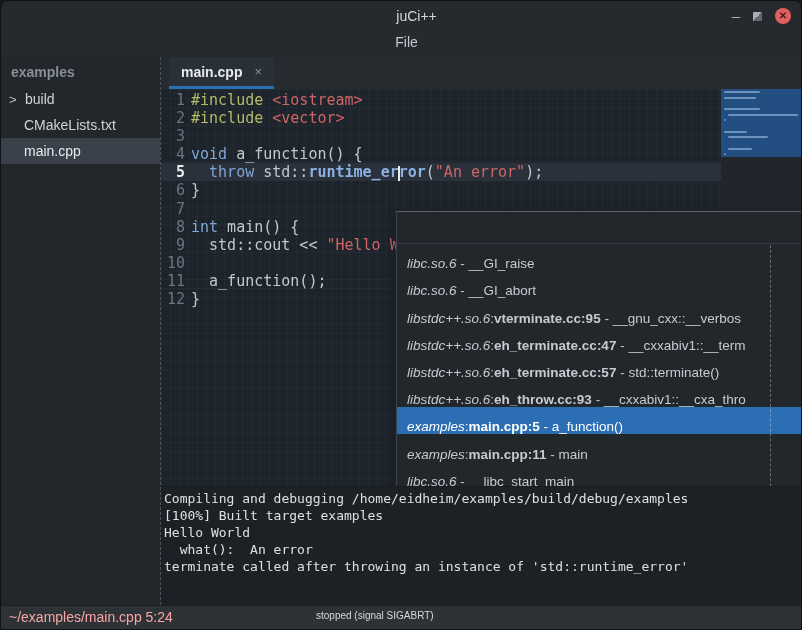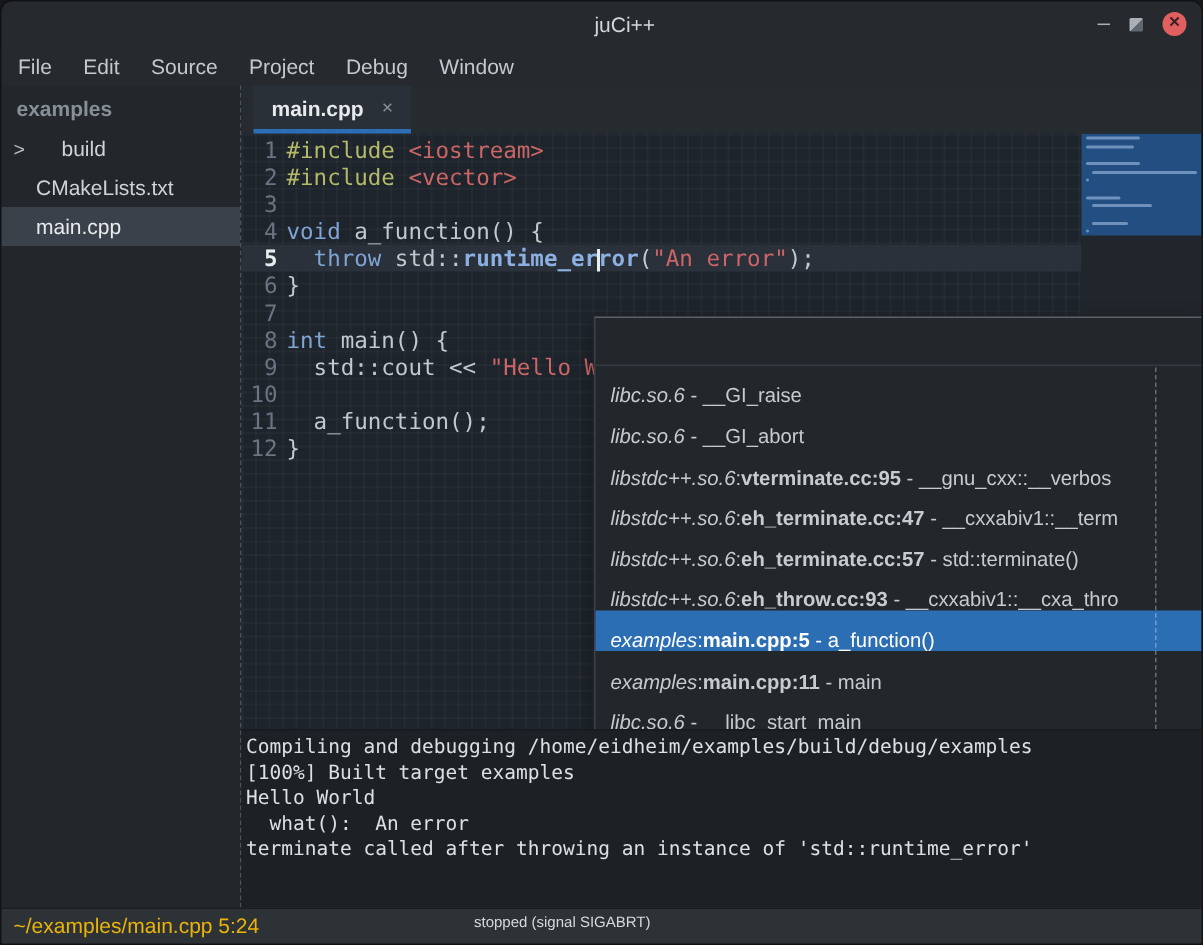--- a/index.html
+++ b/index.html
@@ -15,32 +15,32 @@
   
   .titlebar{position:absolute;top:0;left:0;right:0;height:30px;background:var(--titlebar-bg);
     display:flex;align-items:center;justify-content:center;margin-left:31px;}
   .title{color:#d2d6da;font-size:14px;}
   .win-controls{position:absolute;right:10px;top:0;height:30px;display:flex;align-items:center;gap:13px;}
   .btn-min{color:#a9afb5;font-size:15px;line-height:10px;cursor:default;}
   .btn-max{width:9px;height:9px;border-radius:1px;background:linear-gradient(135deg,#aab0b6 50%,#62686f 50%);}
   .btn-close{width:16px;height:16px;border-radius:50%;background:var(--close);color:#3c2026;
     font-size:10px;font-weight:bold;display:flex;align-items:center;justify-content:center;line-height:1;}
   
-  .menubar{position:absolute;top:30px;left:0;right:0;height:26px;background:var(--titlebar-bg);
-    display:flex;align-items:center;padding-left:2px;}
+  .menubar{position:absolute;top:30px;left:12px;right:0;height:26px;background:var(--titlebar-bg);
+    display:flex;align-items:center;padding-left:2px;flex-direction:column;}
   .menu-item{color:#c3c9ce;font-size:14px;padding:3px 9px;margin-right:3px;border-radius:3px;}
   
   .content{position:absolute;top:56px;left:0;right:0;bottom:24px;display:flex;}
   .sidebar{width:160px;background:var(--sidebar-bg);border-right:1px dashed #4b535b;flex:none;}
   .sidebar-header{height:29px;display:flex;align-items:center;padding-left:10px;
     color:#878f97;font-size:14px;font-weight:bold;}
   .tree-item{height:26px;display:flex;align-items:center;color:#ced3d8;font-size:14px;}
   .tree-item .chev{width:16px;margin-left:8px;color:#b9bfc5;font-size:13px;}
   .tree-item .lbl{margin-left:23px;}
-  .tree-item.has-chev .lbl{margin-left:16px;}
+  .tree-item.has-chev .lbl{margin-left:0;}
   .tree-item.selected{background:#3a414a;color:#e8ebee;}
   
   .main{position:relative;flex:1;background:var(--editor-bg);}
   .tabbar{position:absolute;top:0;left:0;right:0;height:32px;background:var(--tabbar-bg);}
   .tab{position:absolute;left:8px;top:0;height:32px;padding:0 12px;background:#2a3038;
     border-bottom:3px solid var(--accent);display:flex;align-items:center;gap:12px;}
   .tab-label{color:#e7eaed;font-size:14px;font-weight:bold;}
   .tab-close{color:#8b929a;font-size:13px;}
   
   .editor{position:absolute;top:32px;left:0;right:0;height:397px;overflow:hidden;}
@@ -76,21 +76,21 @@
   .popup-colsep{position:absolute;left:373px;top:33px;bottom:0;width:0;
     border-left:1px dashed rgba(255,255,255,.32);pointer-events:none;}
   
   .terminal{position:absolute;top:429px;left:0;right:0;bottom:0;background:var(--terminal-bg);
     border-top:1px solid #171b1f;padding:3px 0 0 3px;}
   .term-line{font-family:"DejaVu Sans Mono",monospace;font-size:13px;line-height:17px;
     color:#dde0e3;white-space:pre;}
   
   .statusbar{position:absolute;left:0;right:0;bottom:0;height:24px;background:var(--statusbar-bg);
     border-top:1px solid #1a1e22;}
-  .status-left{position:absolute;left:8px;top:3px;color:#eab308;font-size:14px;}
+  .status-left{position:absolute;left:8px;top:3px;color:#fca5a5;font-size:14px;}
   .status-state{position:absolute;left:315px;top:4px;color:#d5d9dd;font-size:10px;}
 </style>
 </head>
 <body>
 
 <div class="window">
 
   <div class="titlebar">
     <span class="title">juCi++</span>
     <div class="win-controls">

